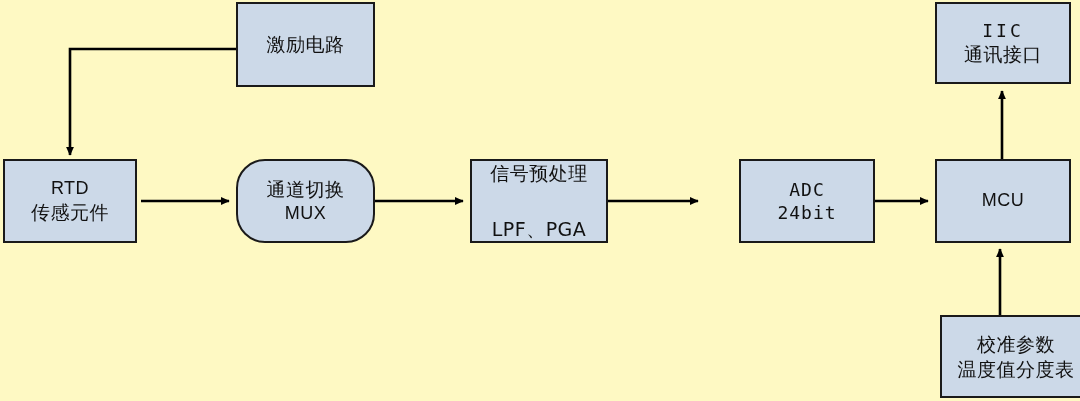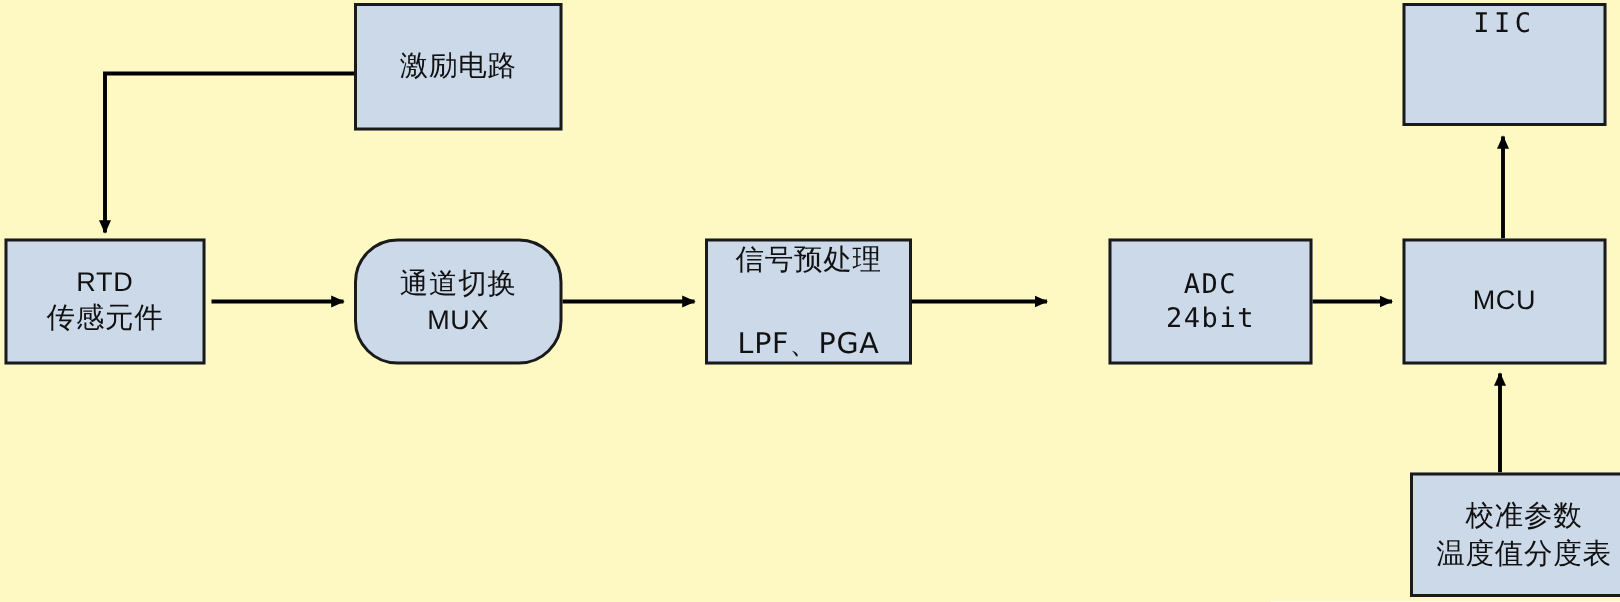--- a/index.html
+++ b/index.html
@@ -125,22 +125,23 @@
 
   <div class="node" style="left:705px; top:159px; width:136px; height:84px;margin-left:34px;">
     <span class="line mono">ADC</span>
     <span class="line mono">24bit</span>
   </div>
 
   <div class="node" style="left:935px; top:159px; width:136px; height:84px;">
     <span class="line sans">MCU</span>
   </div>
 
-  <div class="node" style="left:935px; top:2px; width:136px; height:82px;justify-content:space-between;">
+  <div class="node" style="left:935px; top:2px; width:136px; height:82px;">
     <span class="line wide-mono">IIC</span>
+    <span class="line cjk">通讯接口</span>
   </div>
 
   <div class="node" style="left:896px; top:315px; width:152px; height:83px;margin-left:44px;">
     <span class="line cjk">校准参数</span>
     <span class="line cjk">温度值分度表</span>
   </div>
 
 </div>
 
 </body></html>

